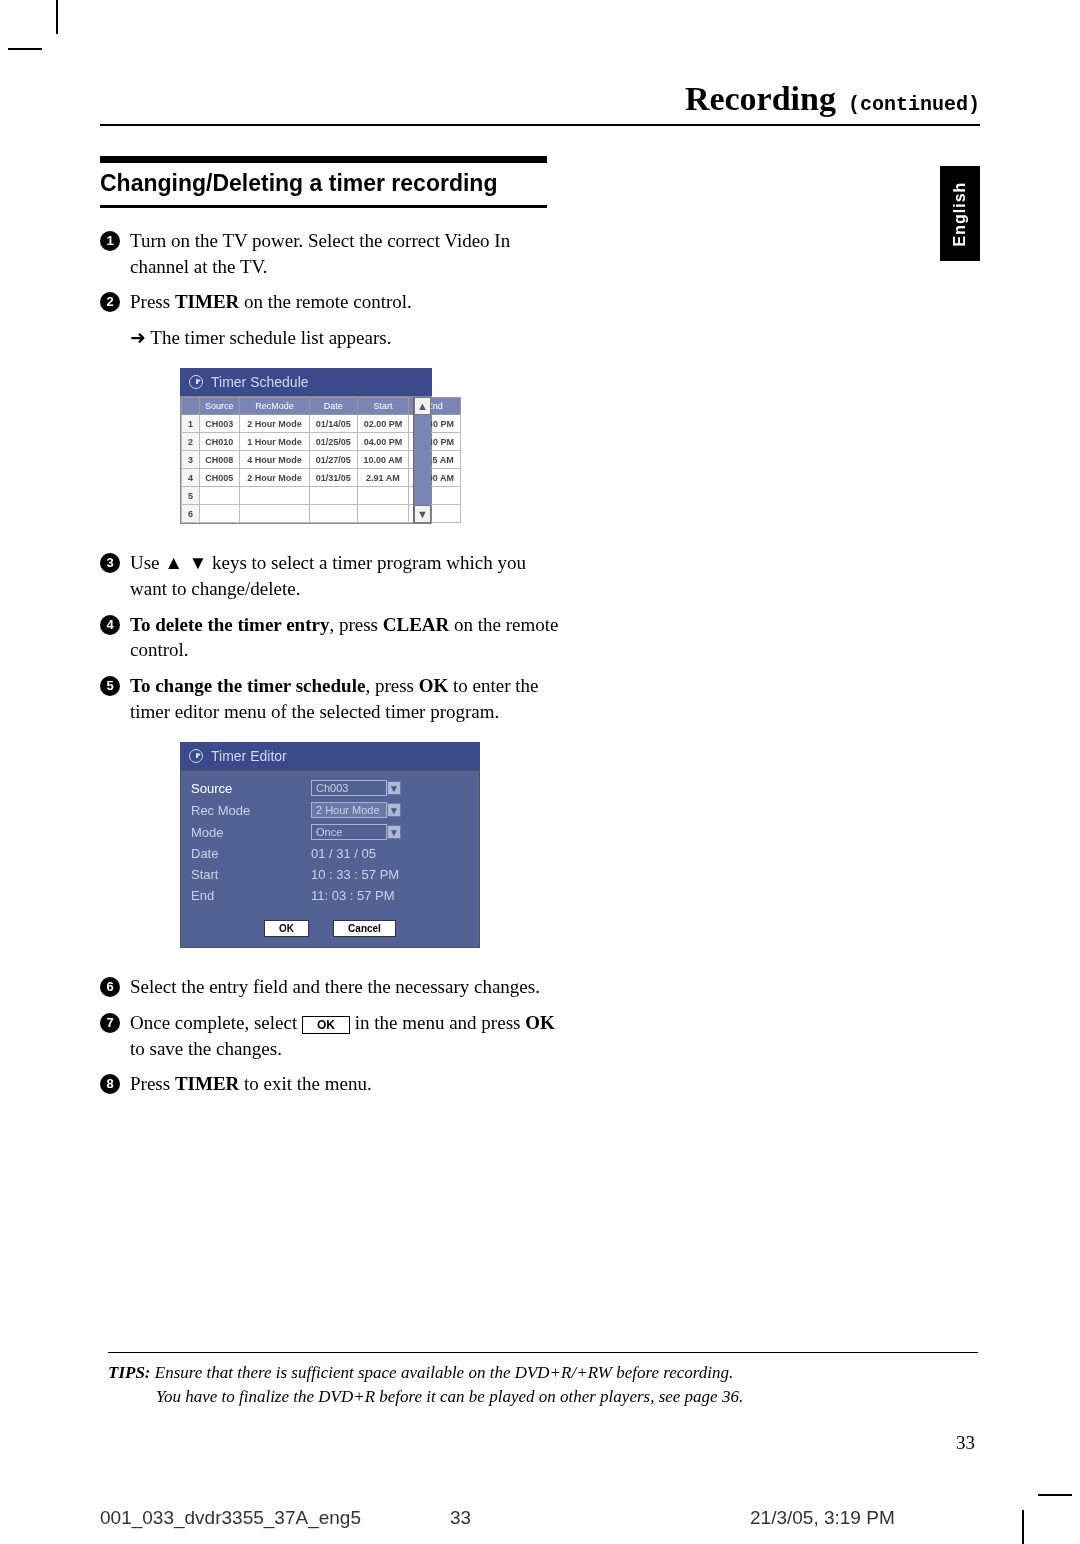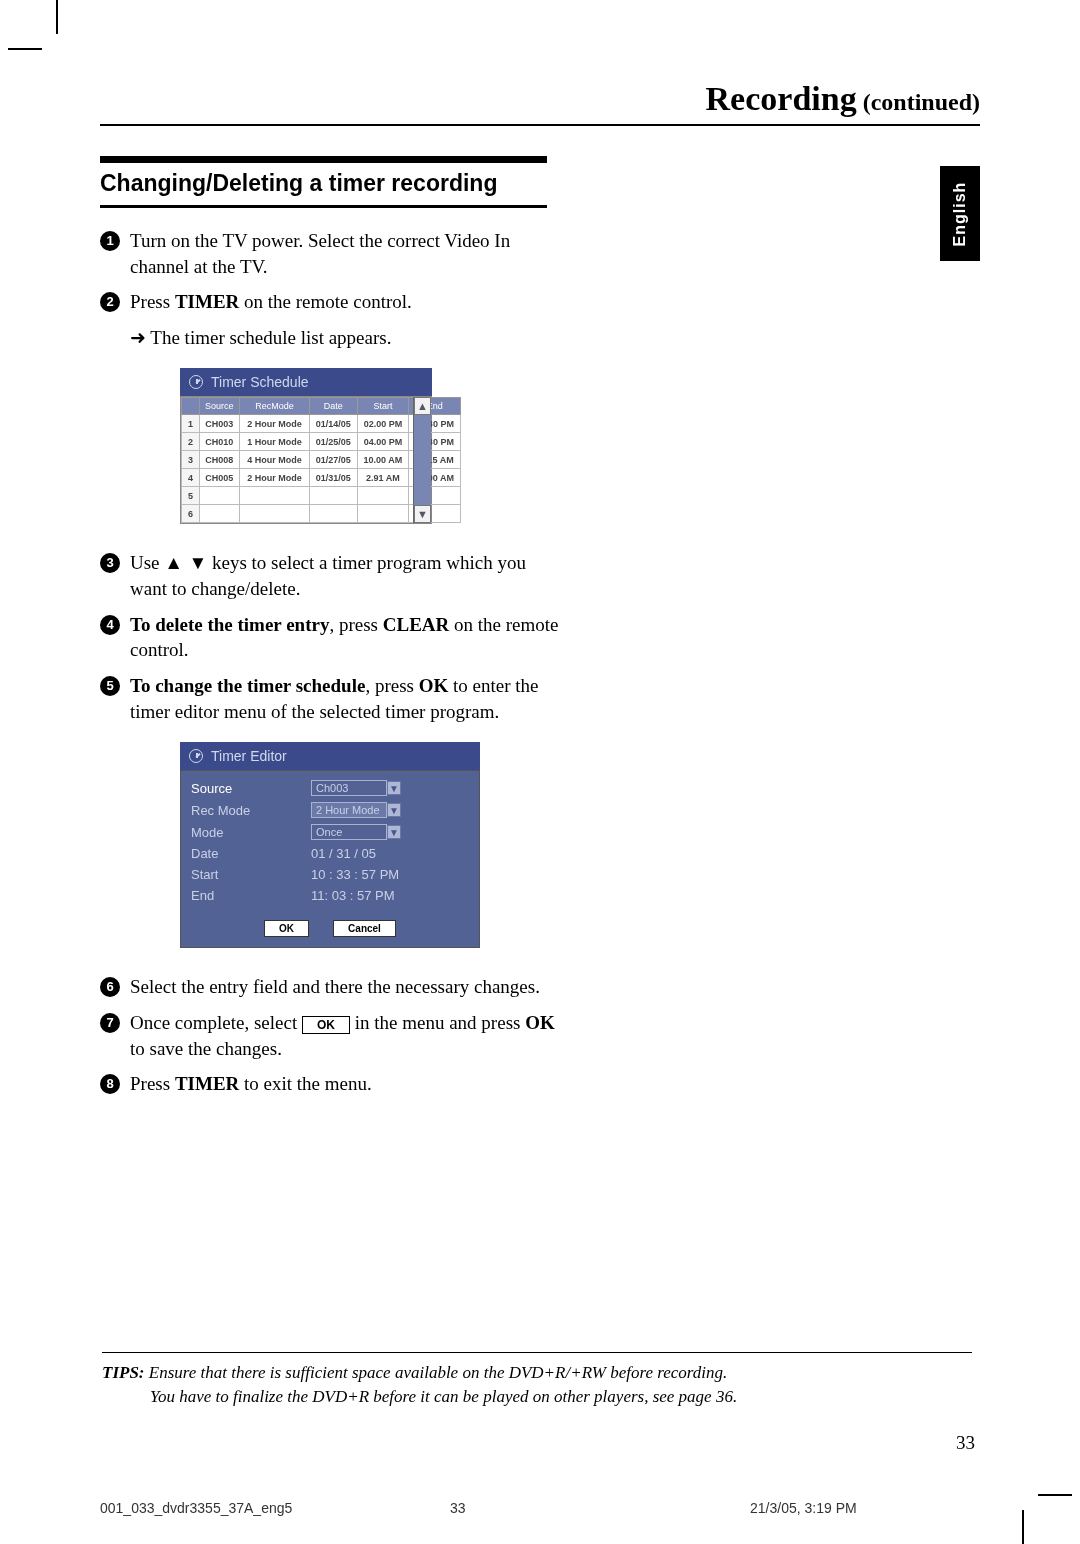--- a/index.html
+++ b/index.html
@@ -27,23 +27,23 @@
     padding-bottom: 6px;
     border-bottom: 2px solid #000;
   }
   .title-block h1 {
     font-family: Georgia, serif;
     font-weight: bold;
     font-size: 34px;
     display: inline;
   }
   .title-block .sub {
-    font-family: Liberation Serif, serif;
+    font-family: Liberation Mono, monospace;
     font-weight: bold;
-    font-size: 24px;
+    font-size: 20px;
   }
   .lang-tab {
     position: absolute;
     right: 0;
     top: 86px;
     width: 40px;
     height: 95px;
     background: #000;
     color: #fff;
     display: flex;
@@ -266,21 +266,21 @@
     font-family: Arial, sans-serif;
     font-size:12px;
     font-weight:bold;
     padding: 0px 14px;
     vertical-align: middle;
     line-height:16px;
   }
 
   .tips {
     position:absolute;
-    left:102px;
+    left:108px;
     bottom:135px;
     width:870px;
     font-family: Georgia, serif;
     font-size: 17px;
     font-style: italic;
     border-top:1px solid #000;
     padding-top:8px;
     line-height:1.4;
   }
   .tips-label { font-weight:bold; font-style:italic;}
@@ -288,24 +288,24 @@
   .page-num {
     position:absolute;
     right:105px;
     bottom:90px;
     font-family: Georgia, serif;
     font-size:19px;
   }
   .footer {
     position:absolute;
     left:100px;
-    bottom:28px;
+    bottom:15px;
     width:870px;
     font-family: Arial, sans-serif;
-    font-size:14px;
+    font-size:19px;
     color:#333;
     display:flex;
   }
   .footer .f1 { flex:1; }
   .footer .f2 { flex:0 0 300px; }
   .footer .f3 { flex:0 0 220px; }
 </style>
 </head>
 <body>
 

